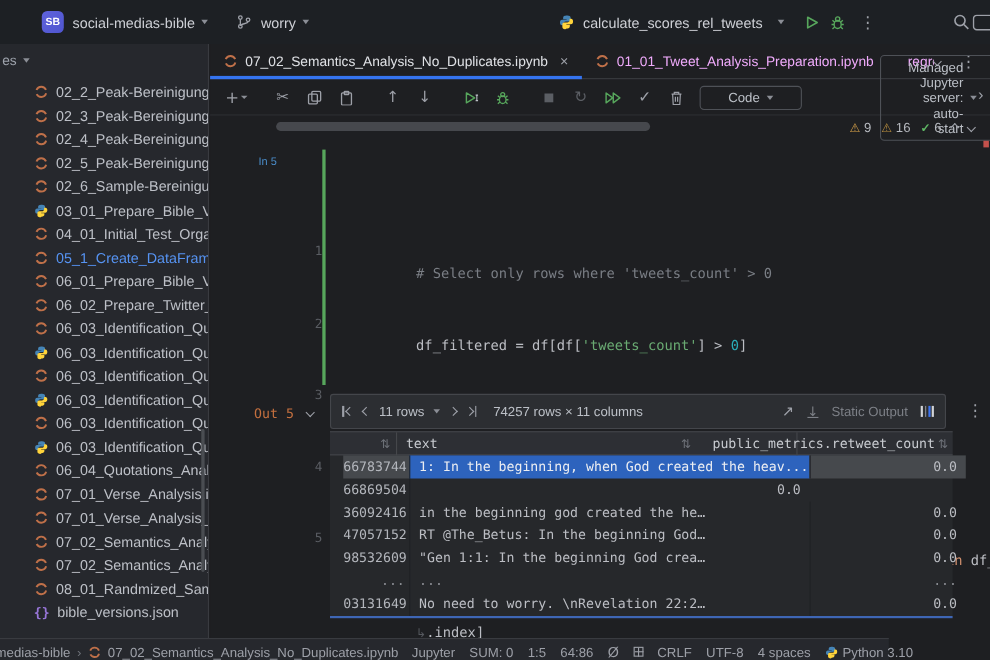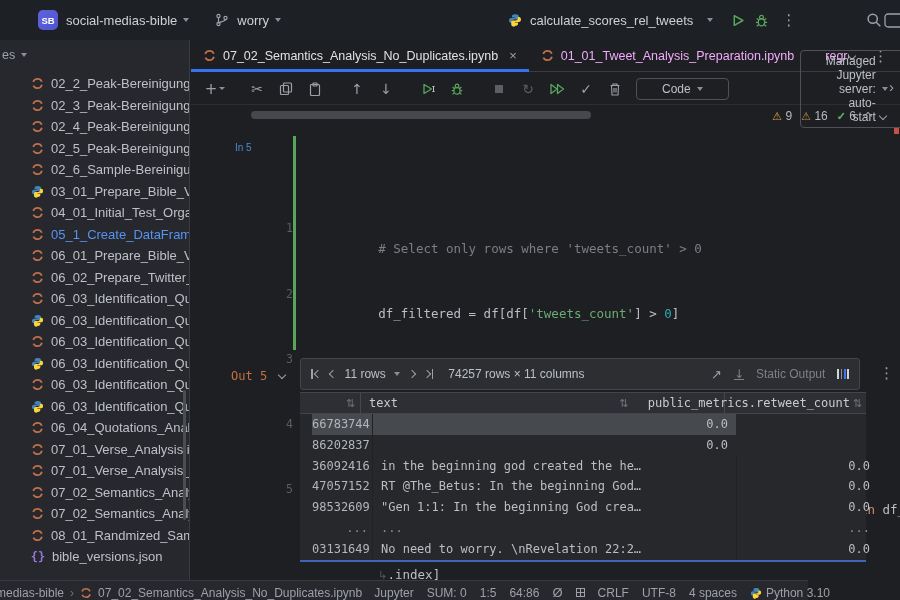--- a/index.html
+++ b/index.html
@@ -651,25 +651,26 @@
         <div class="th th2"><span>text</span><span class="sort">⇅</span></div>
         <div class="th th3">
             <span class="lbl">public_metrics.retweet_count</span>
             <span class="sort">⇅</span>
           </div>
       </div>
       <div>
 
           <div class="trow sel">
             <div class="td td-idx">66783744</div>
+            <div class="td td-text">1: In the beginning, when God created the heav...</div>
             <div class="td td-val">0.0</div>
           </div>
 
           <div class="trow">
-            <div class="td td-idx">86202837</div>
+            <div class="td td-idx">66869504</div>
             <div class="td td-val">0.0</div>
           </div>
 
           <div class="trow">
             <div class="td td-idx">36092416</div>
             <div class="td td-text">in the beginning god created the he…</div>
             <div class="td td-val">0.0</div>
           </div>
 
           <div class="trow">

